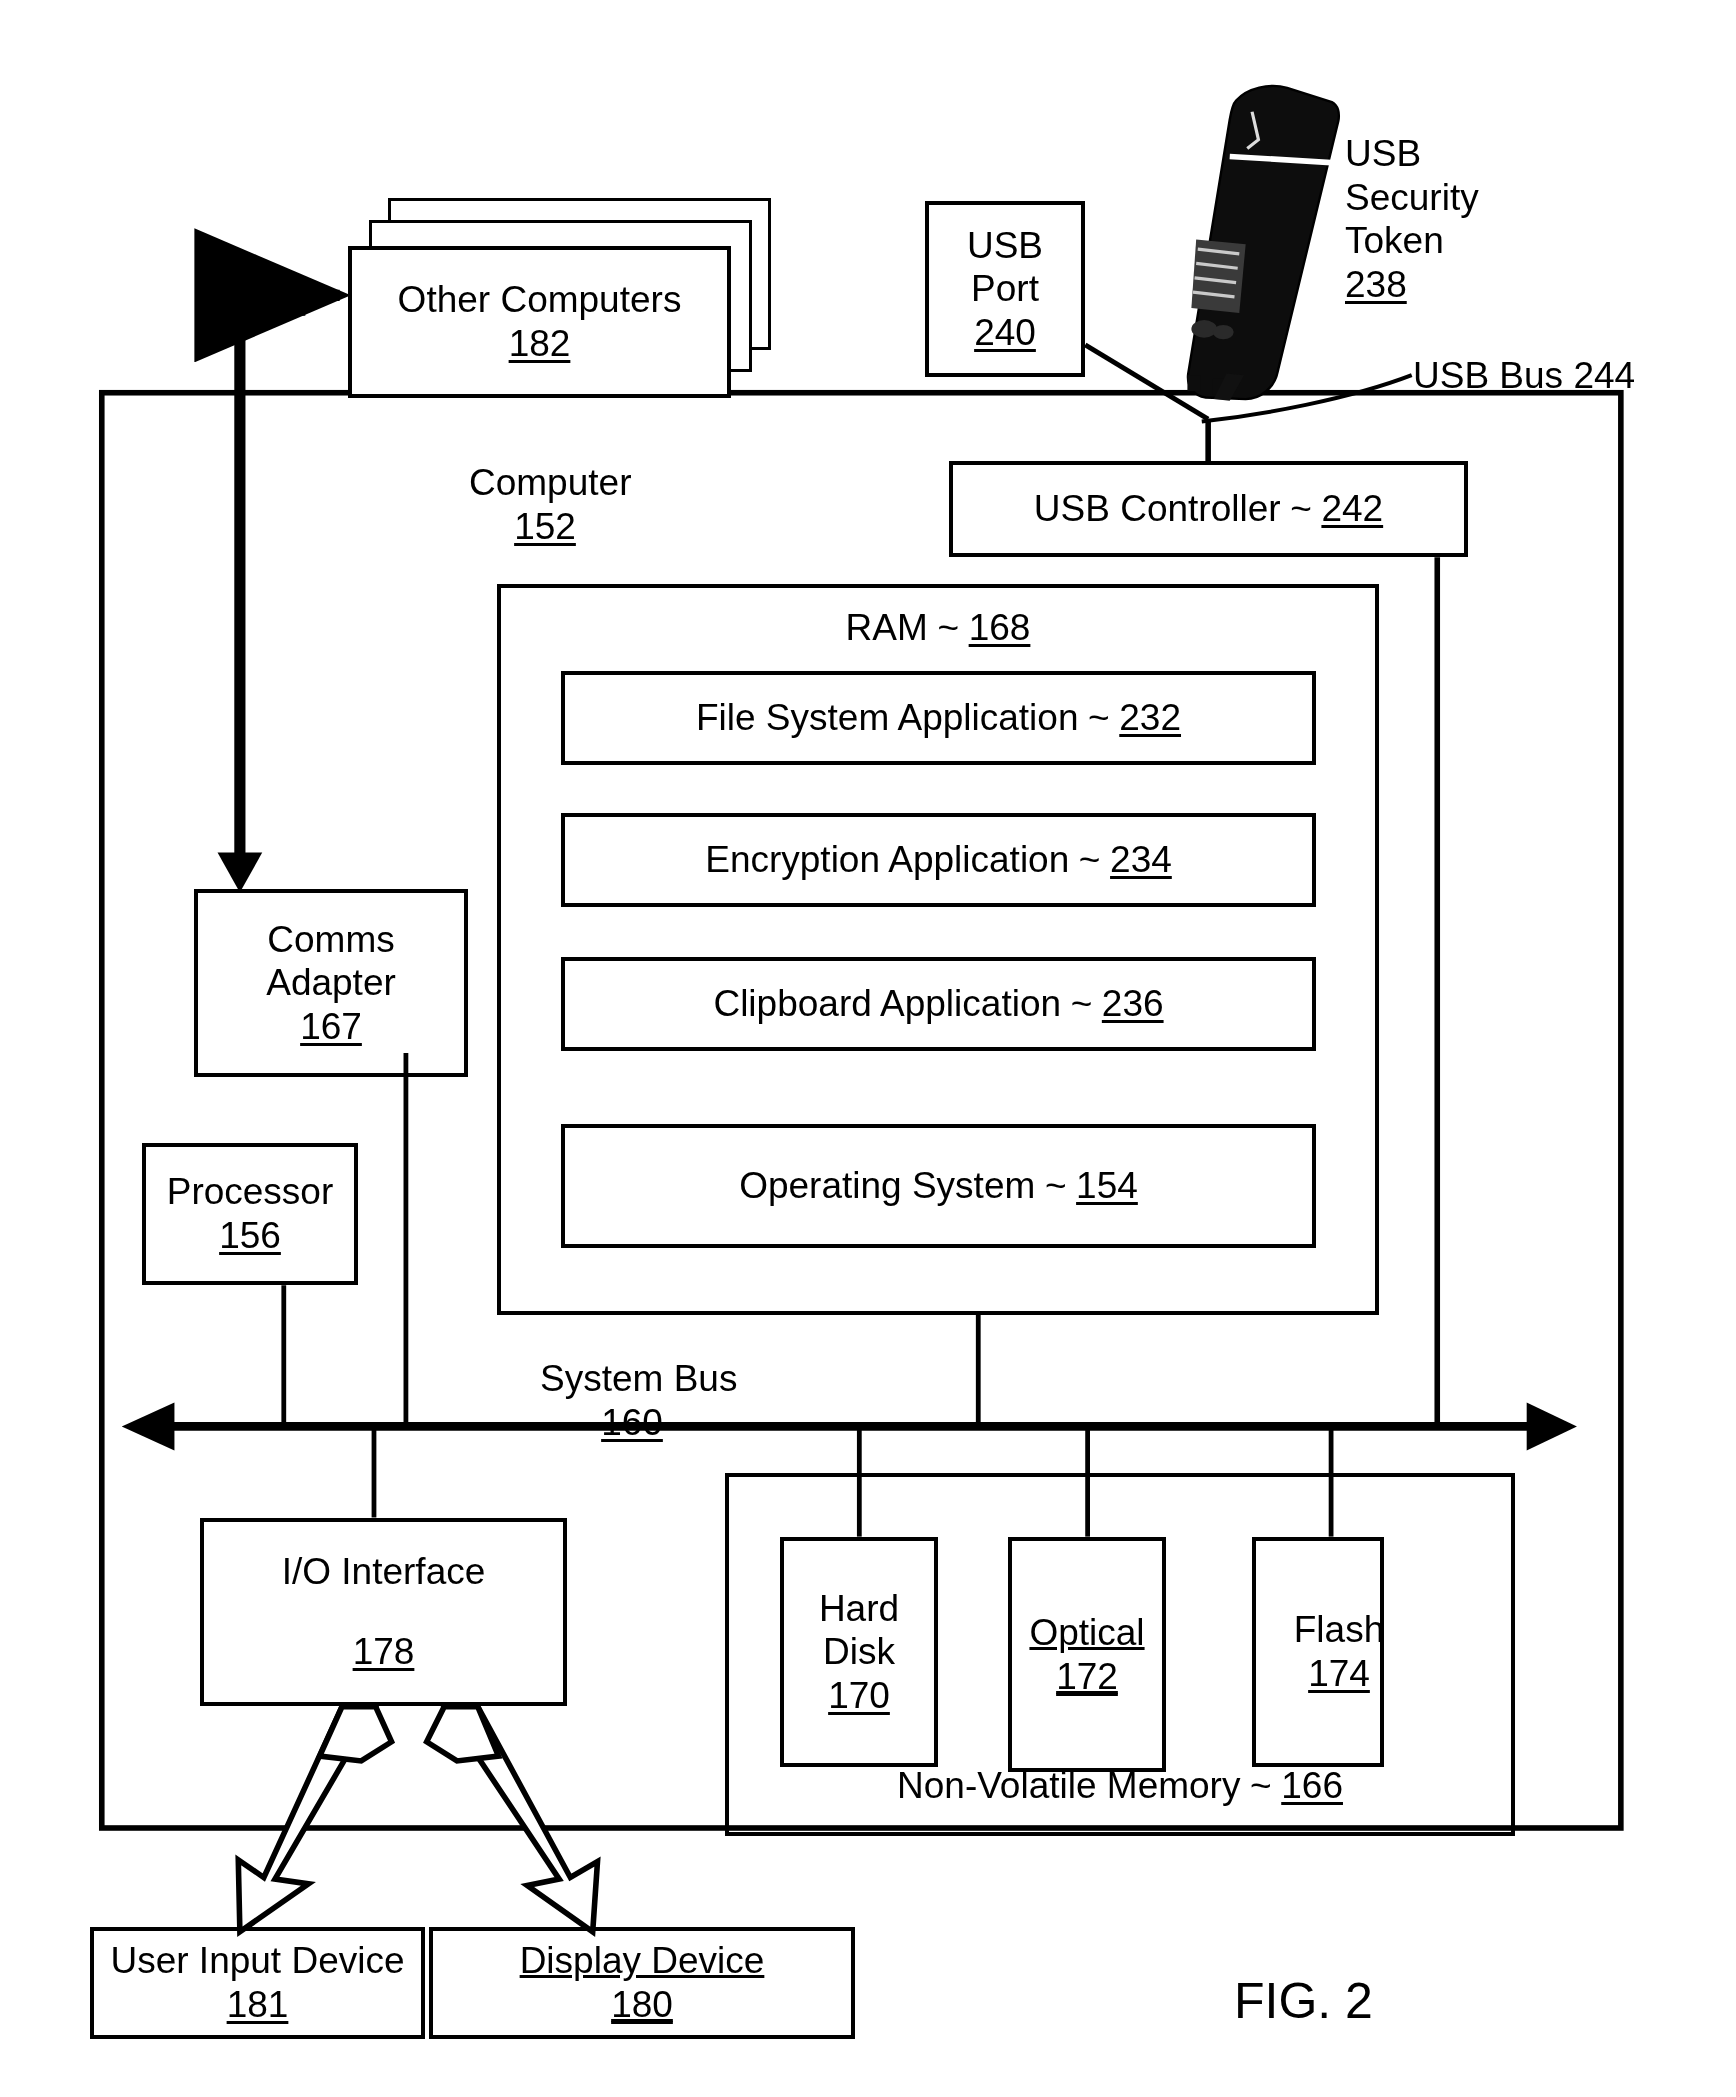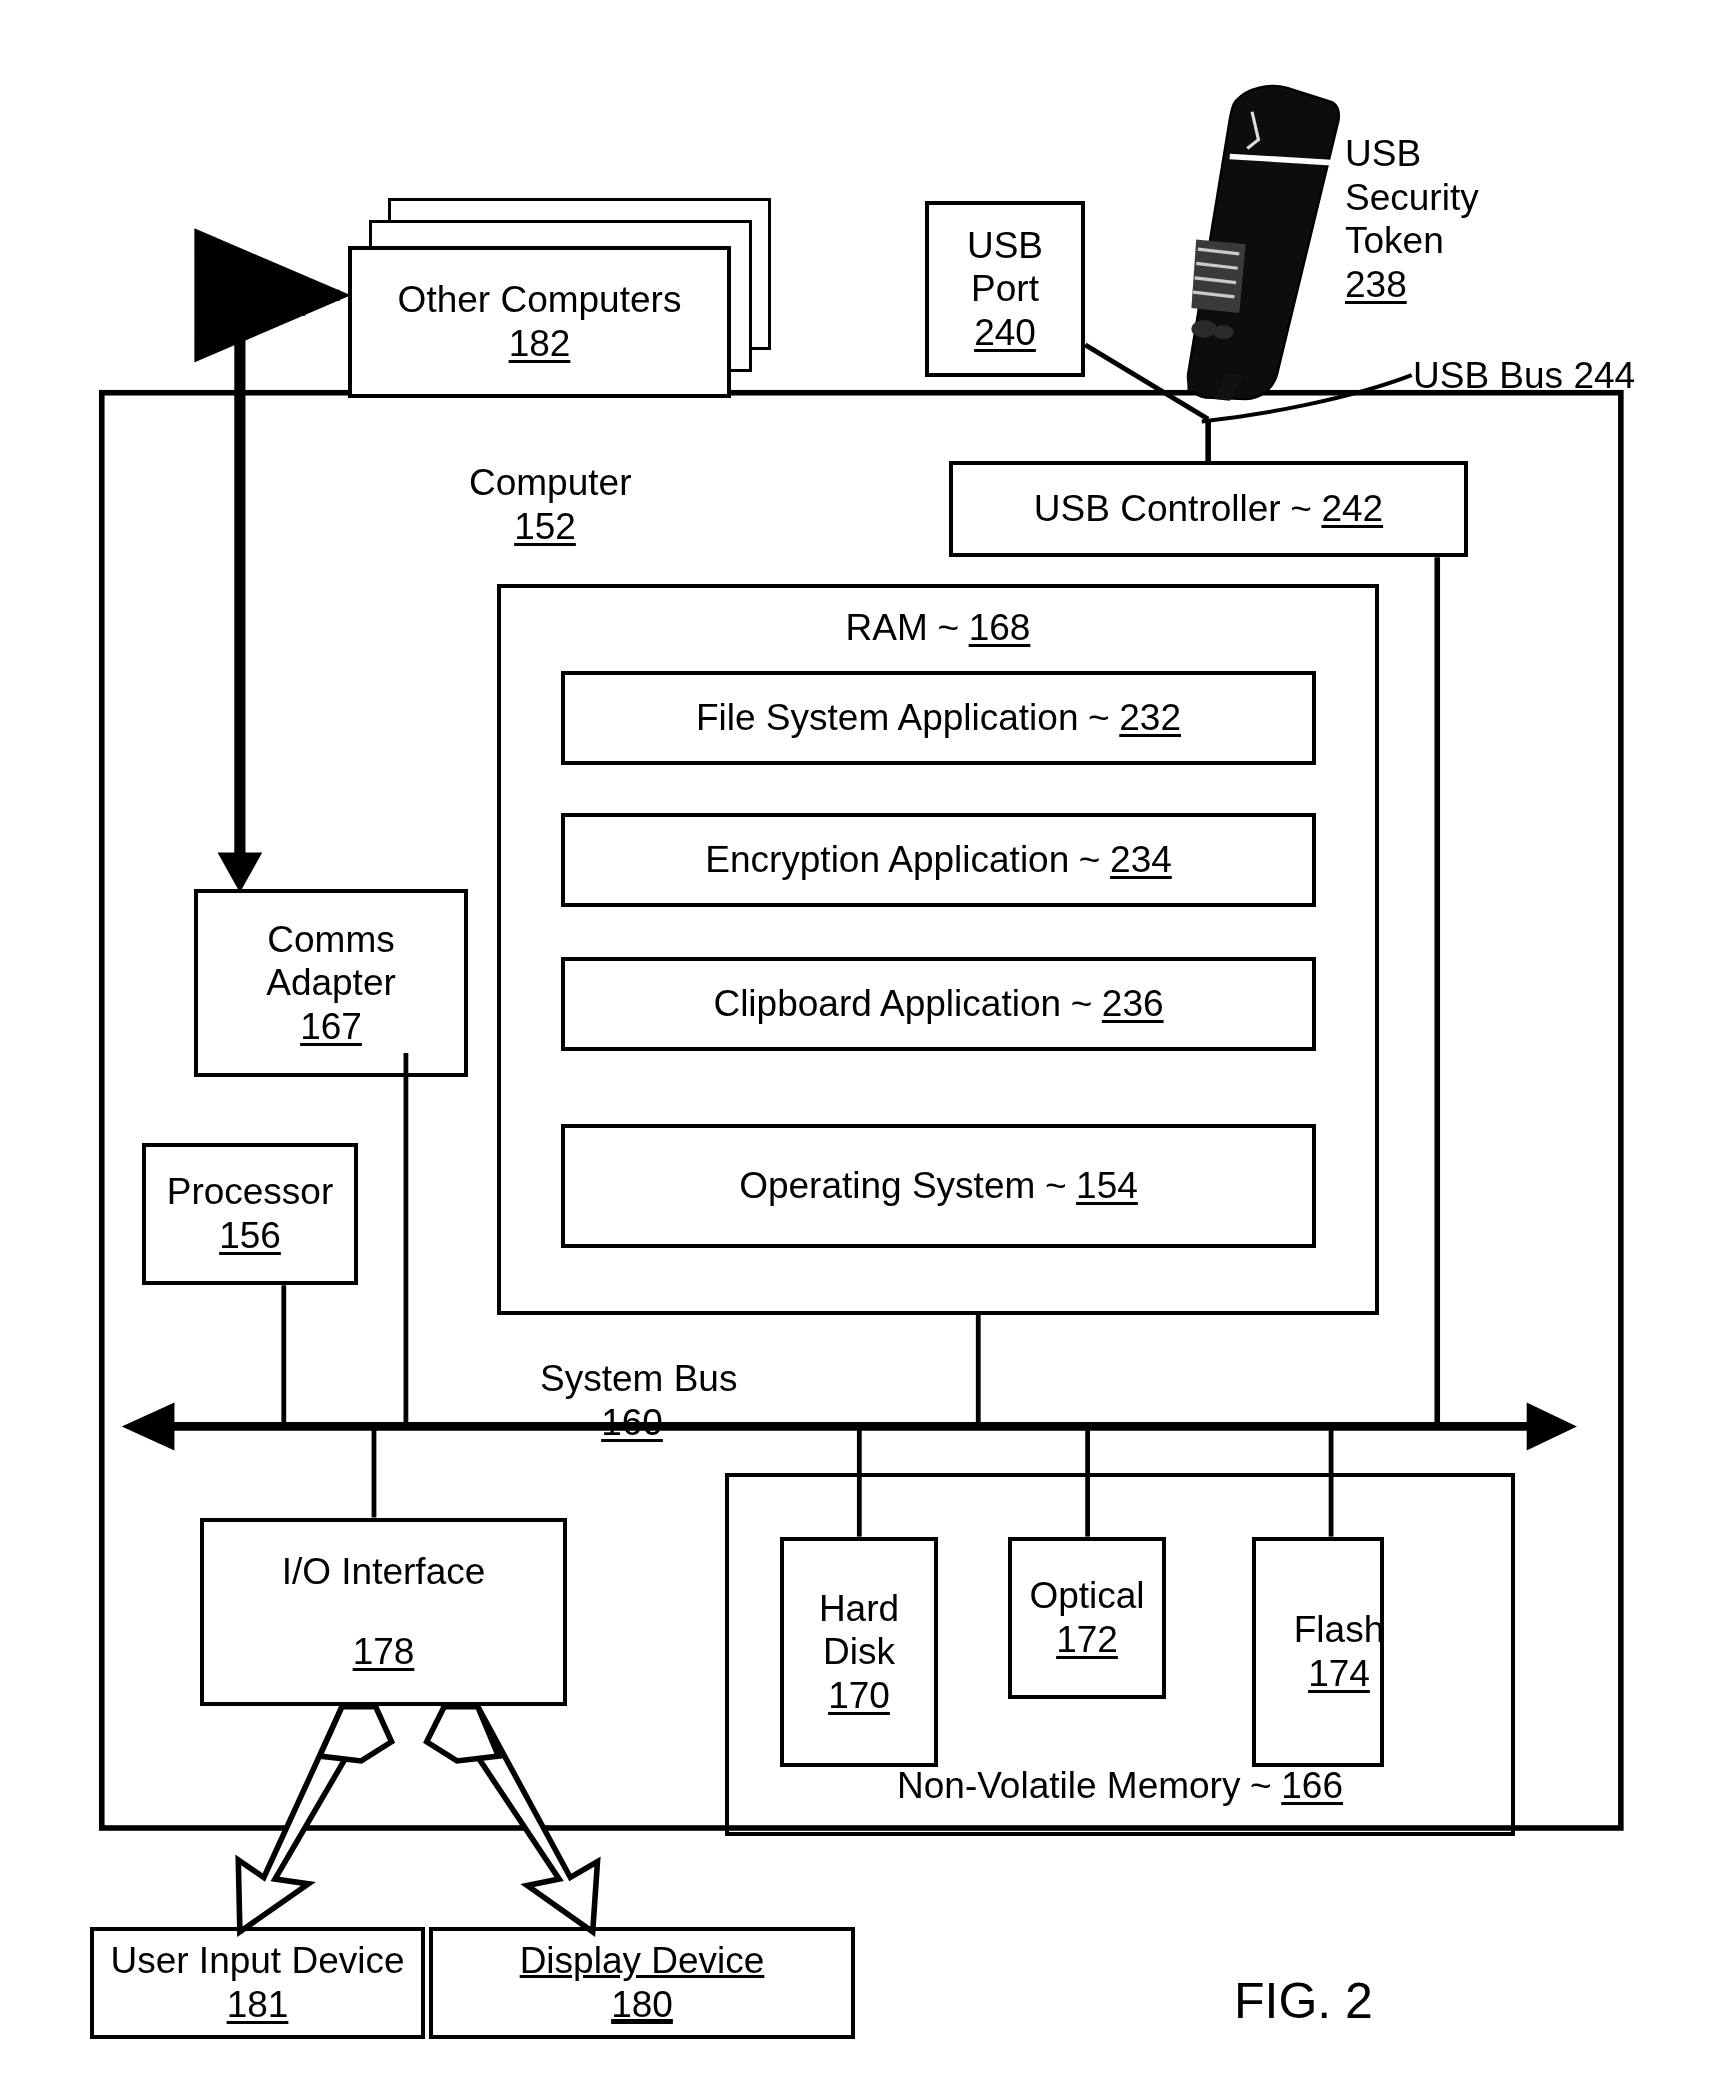--- a/index.html
+++ b/index.html
@@ -147,21 +147,21 @@
       <span>Non-Volatile Memory</span><span style="margin:0 9.6px;">~</span><span class="inline-num">166</span>
     </span>
   </div>
 
   <div class="box" style="left:780px; top:1537px; width:158px; height:230px; z-index:4;">
     <span class="lbl f46">Hard</span>
     <span class="lbl f46">Disk</span>
     <span class="num f46">170</span>
   </div>
 
-  <div class="box" style="left:1008px; top:1537px; width:158px; height:162px; z-index:4;">
+  <div class="box" style="left:1008px; top:1537px; width:158px; height:235px; z-index:4;text-decoration:underline;">
     <span class="lbl f46">Optical</span>
     <span class="num f46">172</span>
   </div>
 
   <div class="box" style="left:1252px; top:1537px; width:132px; height:230px; z-index:4;padding-left:42px;">
     <span class="lbl f46">Flash</span>
     <span class="num f46">174</span>
   </div>
 
   <div class="box" style="left:90px; top:1927px; width:335px; height:112px;">

